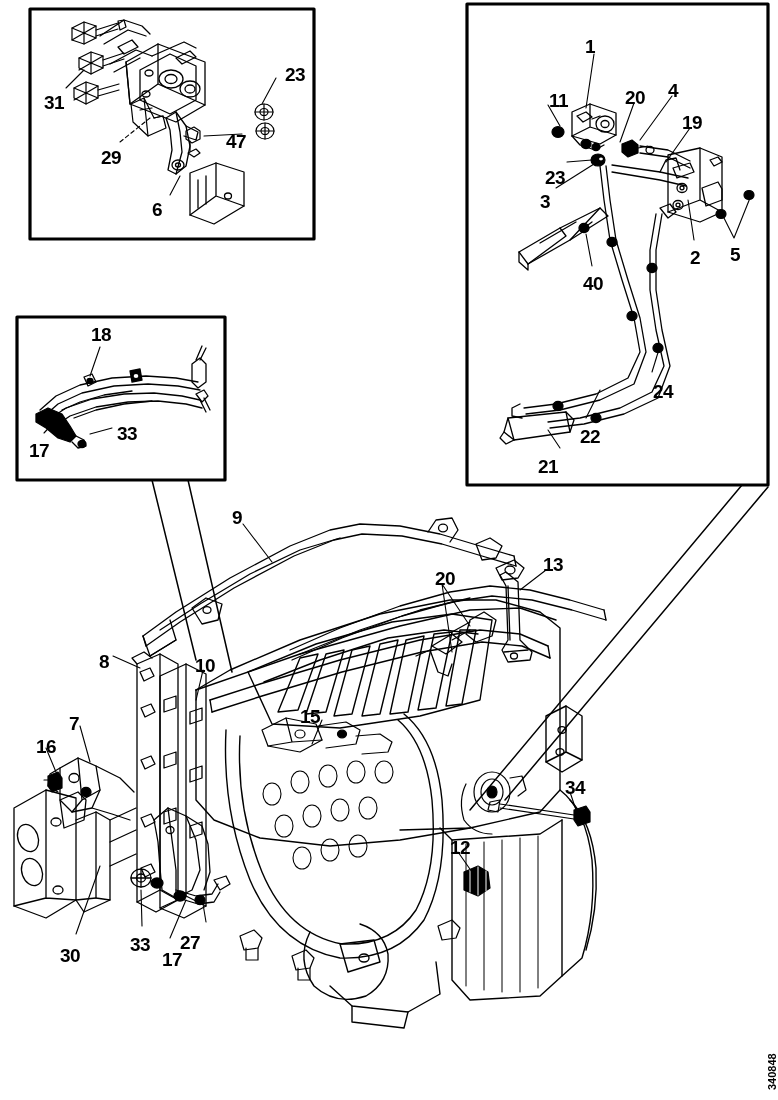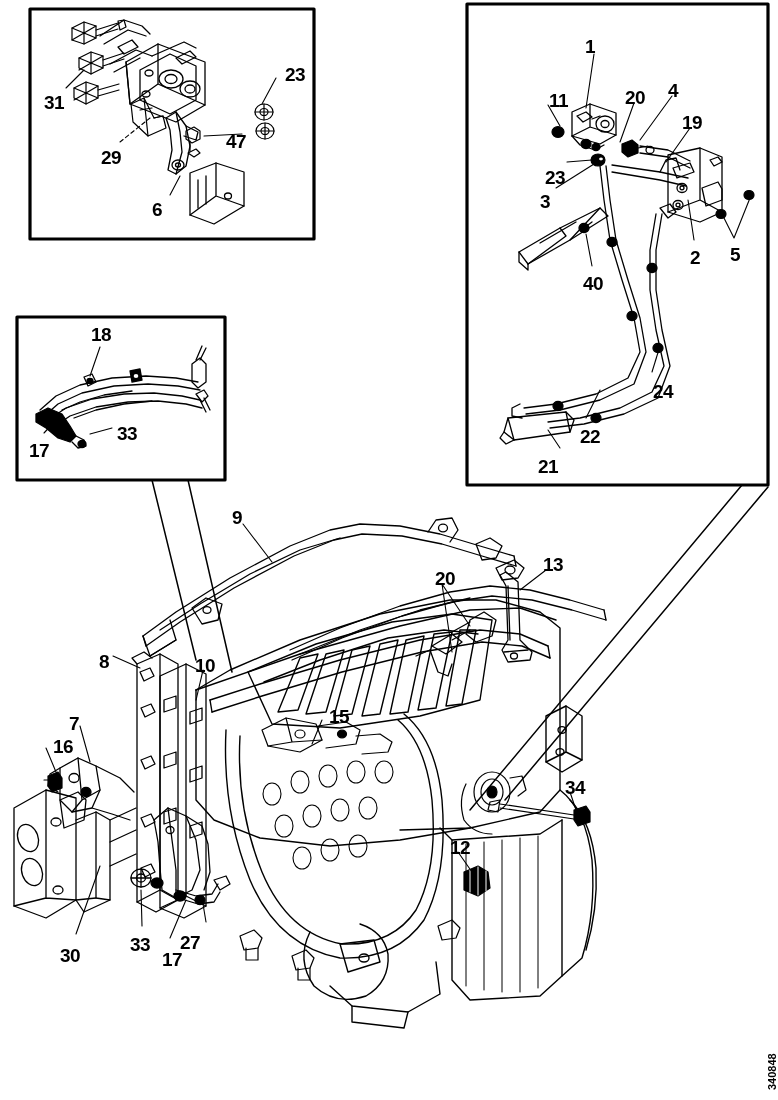--- a/index.html
+++ b/index.html
@@ -517,22 +517,22 @@
   <div class="lbl" style="left:91px;top:325px">18</div>
   <div class="lbl" style="left:117px;top:424px">33</div>
   <div class="lbl" style="left:29px;top:441px">17</div>
 
   <div class="lbl" style="left:232px;top:508px">9</div>
   <div class="lbl" style="left:543px;top:555px">13</div>
   <div class="lbl" style="left:435px;top:569px">20</div>
   <div class="lbl" style="left:99px;top:652px">8</div>
   <div class="lbl" style="left:195px;top:656px">10</div>
   <div class="lbl" style="left:69px;top:714px">7</div>
-  <div class="lbl" style="left:329px;top:707px">15</div>
-  <div class="lbl" style="left:53px;top:737px">16</div>
+  <div class="lbl" style="left:300px;top:707px">15</div>
+  <div class="lbl" style="left:36px;top:737px">16</div>
   <div class="lbl" style="left:565px;top:778px">34</div>
   <div class="lbl" style="left:450px;top:838px">12</div>
   <div class="lbl" style="left:60px;top:946px">30</div>
   <div class="lbl" style="left:130px;top:935px">33</div>
   <div class="lbl" style="left:162px;top:950px">17</div>
   <div class="lbl" style="left:180px;top:933px">27</div>
 
   <div class="refid" style="left:766px;top:1090px">340848</div>
 
 </div>

